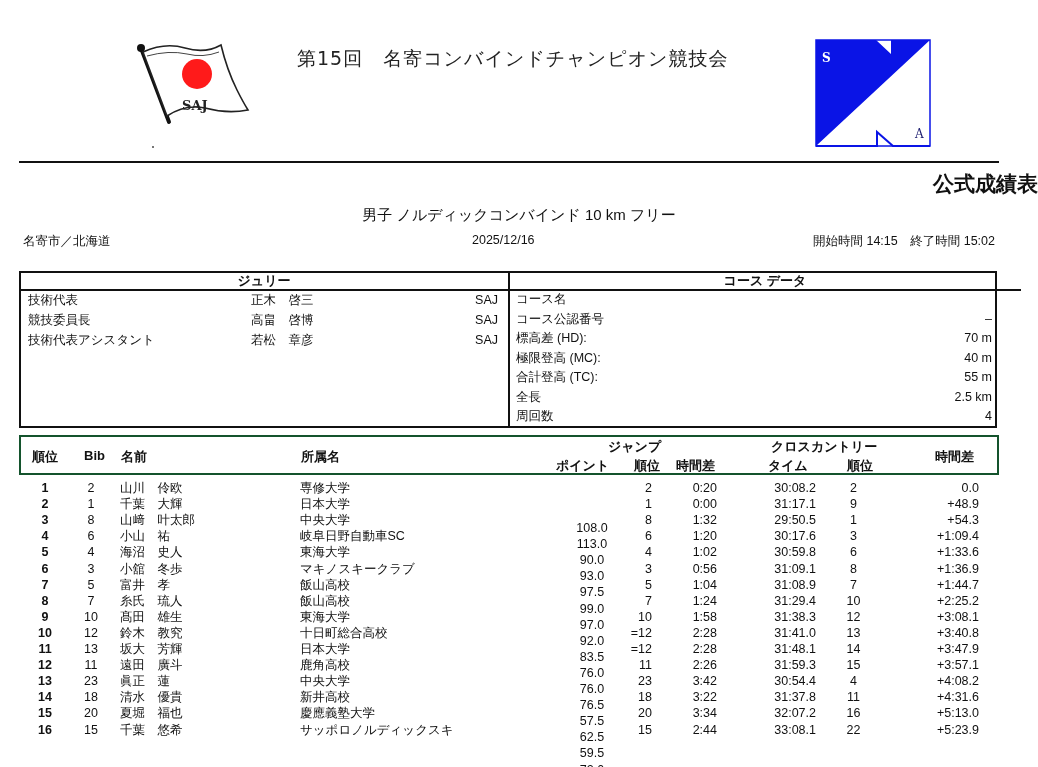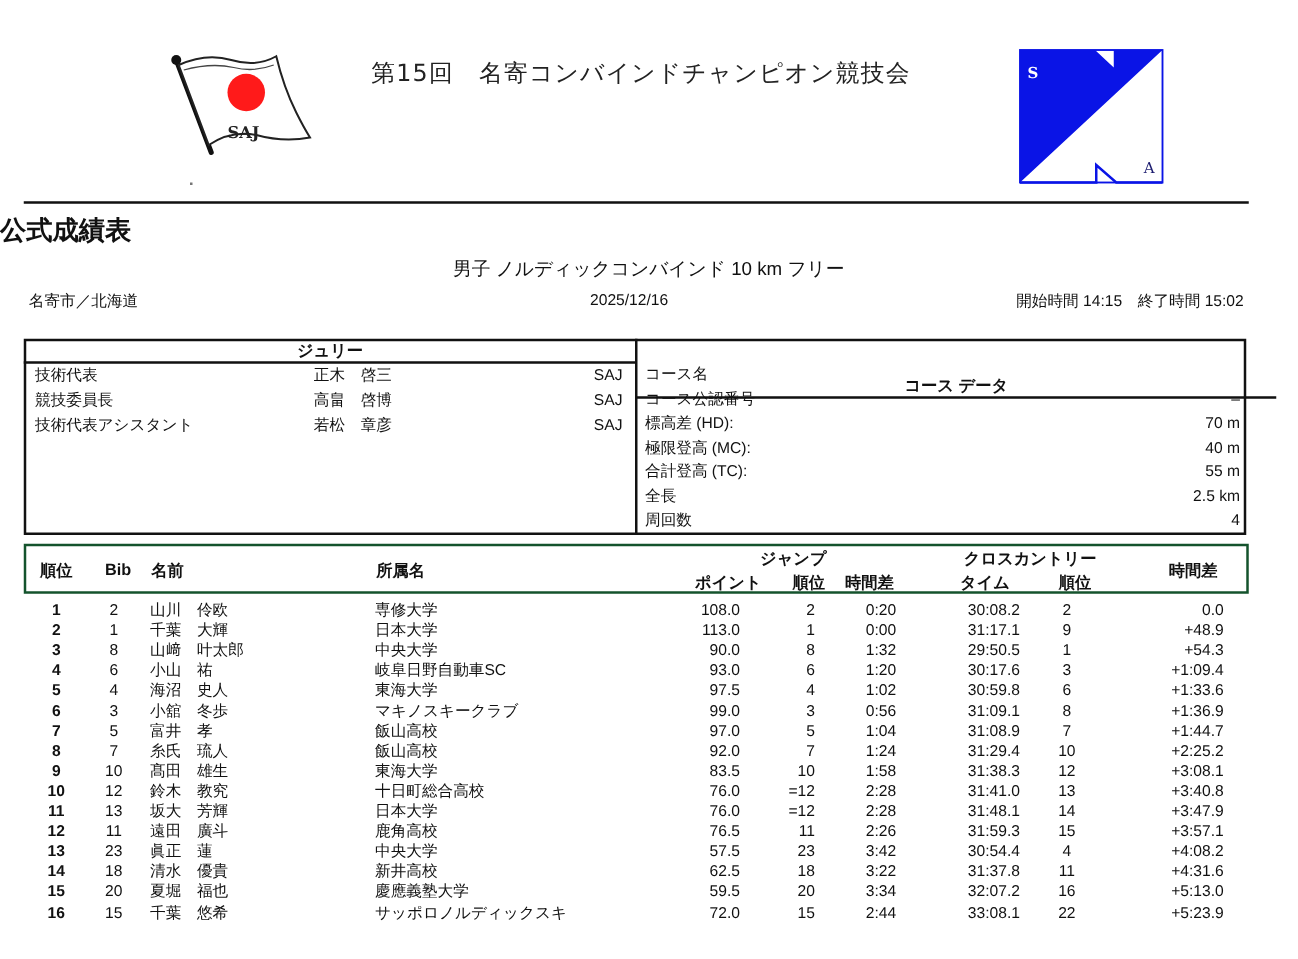--- a/index.html
+++ b/index.html
@@ -10,34 +10,34 @@
   .abs { position: absolute; }
 
   
   .flag-logo { left: 135px; top: 40px; width: 115px; height: 90px; }
   .sna-logo { left: 815px; top: 38px; width: 118px; height: 112px; }
   .event-title { left: 297px; top: 46px; font-size: 19px; letter-spacing: 1px; color: #222; font-family: "DejaVu Sans", sans-serif; font-weight: normal; }
   .dot { left: 152px; top: 146px; width: 2px; height: 2px; background: #777; }
 
   .rule { left: 19px; top: 161px; width: 980px; height: 2px; background: #111; }
 
-  .doc-title { left: 0; width: 1038px; top: 170px; text-align: left; font-size: 21px; font-weight: bold; }
+  .doc-title { left: 0; width: 1038px; top: 170px; text-align: right; font-size: 21px; font-weight: bold; }
   .doc-subtitle { left: 0; width: 1038px; top: 206px; text-align: center; font-size: 15px; font-weight: normal; }
 
   .meta-row { top: 233px; font-size: 12.5px; }
   .meta-left { left: 23px; }
   .meta-center { left: 472px; }
   .meta-right { right: 43px; text-align: right; white-space: pre; margin-left: 40px; }
 
   
   .info-box { left: 19px; top: 271px; width: 978px; height: 157px; border: 2px solid #111; box-sizing: border-box; }
   .info-divider { left: 508px; top: 271px; width: 2px; height: 157px; background: #111; }
   .box-head { top: 271px; height: 20px; font-size: 13px; font-weight: bold; text-align: center; line-height: 19px; border-bottom: 2px solid #111; box-sizing: border-box; }
   .jury-head { left: 19px; width: 490px; }
-  .course-head { left: 509px; width: 512px; margin-top: 28px; }
+  .course-head { left: 509px; width: 512px; }
 
   .jury-row { left: 28px; width: 470px; height: 20px; font-size: 12.5px; line-height: 20px; }
   .jury-role { position: absolute; left: 0; }
   .jury-name { position: absolute; left: 223px; }
   .jury-org { position: absolute; right: 0; }
 
   .course-row { left: 516px; width: 476px; height: 19.5px; font-size: 12.5px; line-height: 19.5px; }
   .course-label { position: absolute; left: 0; }
   .course-value { position: absolute; right: 0; }
 
@@ -45,21 +45,21 @@
   .res-head { left: 19px; top: 435px; width: 980px; height: 40px; border: 2px solid #14532d; box-sizing: border-box; }
   .rh { font-size: 13px; font-weight: bold; position: absolute; white-space: nowrap; }
 
   
   .res-row { left: 0; width: 1038px; height: 16.1px; font-size: 12.5px; line-height: 16px; }
   .c { position: absolute; white-space: nowrap; }
   .c-rank { left: 30px; width: 30px; text-align: center; font-weight: bold; }
   .c-bib { left: 78px; width: 26px; text-align: center; }
   .c-name { left: 120px; }
   .c-club { left: 300px; }
-  .c-jpts { left: 528px; width: 64px; text-align: right; }
+  .c-jpts { left: 560px; width: 64px; text-align: center; margin-top: 40px; }
   .c-jrank { left: 620px; width: 32px; text-align: right; }
   .c-jdiff { left: 680px; width: 37px; text-align: right; }
   .c-xtime { left: 760px; width: 56px; text-align: right; }
   .c-xrank { left: 840px; width: 27px; text-align: center; }
   .c-gap { left: 900px; width: 79px; text-align: right; }
 </style>
 </head>
 <body>
 
 <div class="abs flag-logo">

